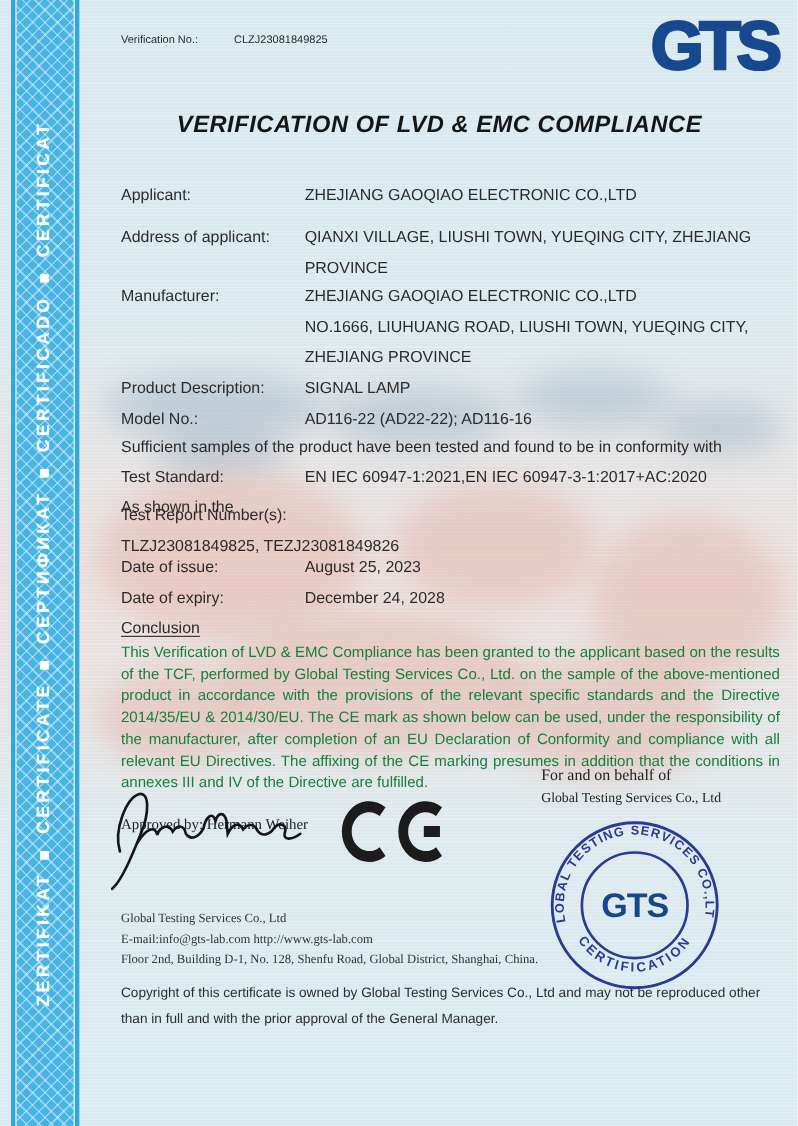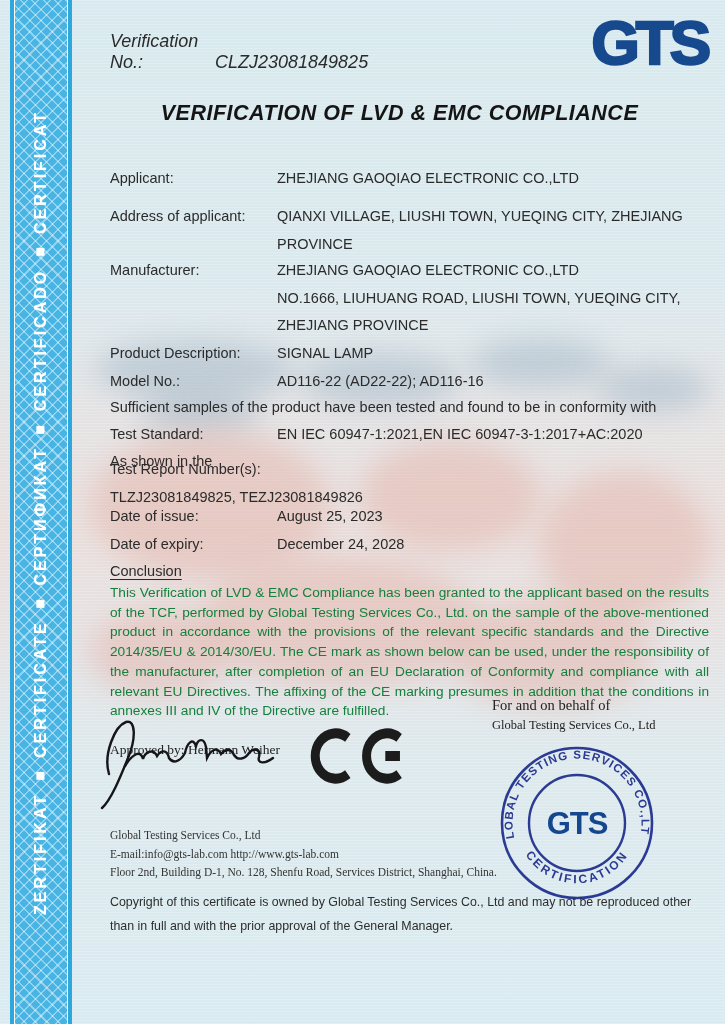--- a/index.html
+++ b/index.html
@@ -25,21 +25,21 @@
     box-shadow:inset 7px 0 0 -6px #fff, inset -7px 0 0 -6px #fff;
     display:flex;align-items:center;justify-content:center;overflow:hidden;
   }
   .band-text{
     writing-mode:vertical-rl;transform:rotate(180deg);
     color:#fff;font-weight:bold;font-size:16px;letter-spacing:3px;
     white-space:nowrap;text-shadow:0 0 1px rgba(255,255,255,.6);
   }
 
   .abs{position:absolute;}
-  .verif{top:31px;left:110px;font-size:18px;font-style:italic;}
+  .verif{top:31px;left:110px;font-size:10px;}
   .verif .lbl{display:inline-block;width:100px;}
   .gts-logo{
     top:12px;right:18px;font-size:62px;font-weight:bold;color:#17498e;
     letter-spacing:-4px;-webkit-text-stroke:2.5px #17498e;line-height:1;
     font-family:"Liberation Sans",sans-serif;
   }
   .title{
     top:101px;left:84px;right:10px;text-align:center;
     font-size:21.5px;font-weight:bold;font-style:italic;color:#151515;
     letter-spacing:.5px;
@@ -170,15 +170,15 @@
   </text>
   <text font-family="Liberation Sans, sans-serif" font-size="12" font-weight="bold" fill="#2b3a92" letter-spacing="2.4">
     <textPath href="#sealBottom" startOffset="50%" text-anchor="middle">CERTIFICATION</textPath>
   </text>
   <text x="80" y="91" text-anchor="middle" font-family="Liberation Sans, sans-serif" font-size="31" font-weight="bold" fill="#15478e" letter-spacing="-1" style="-webkit-text-stroke:1.2px #15478e;">GTS</text>
 </svg>
 
 <div class="abs footer serif">
   <div>Global Testing Services Co., Ltd</div>
   <div>E-mail:info@gts-lab.com   http://www.gts-lab.com</div>
-  <div>Floor 2nd, Building D-1, No. 128, Shenfu Road, Services District, Shanghai, China.</div>
+  <div>Floor 2nd, Building D-1, No. 128, Shenfu Road, Global District, Shanghai, China.</div>
 </div>
 <div class="abs copyright">Copyright of this certificate is owned by Global Testing Services Co., Ltd and may not be reproduced other than in full and with the prior approval of the General Manager.</div>
 
 </body></html>

